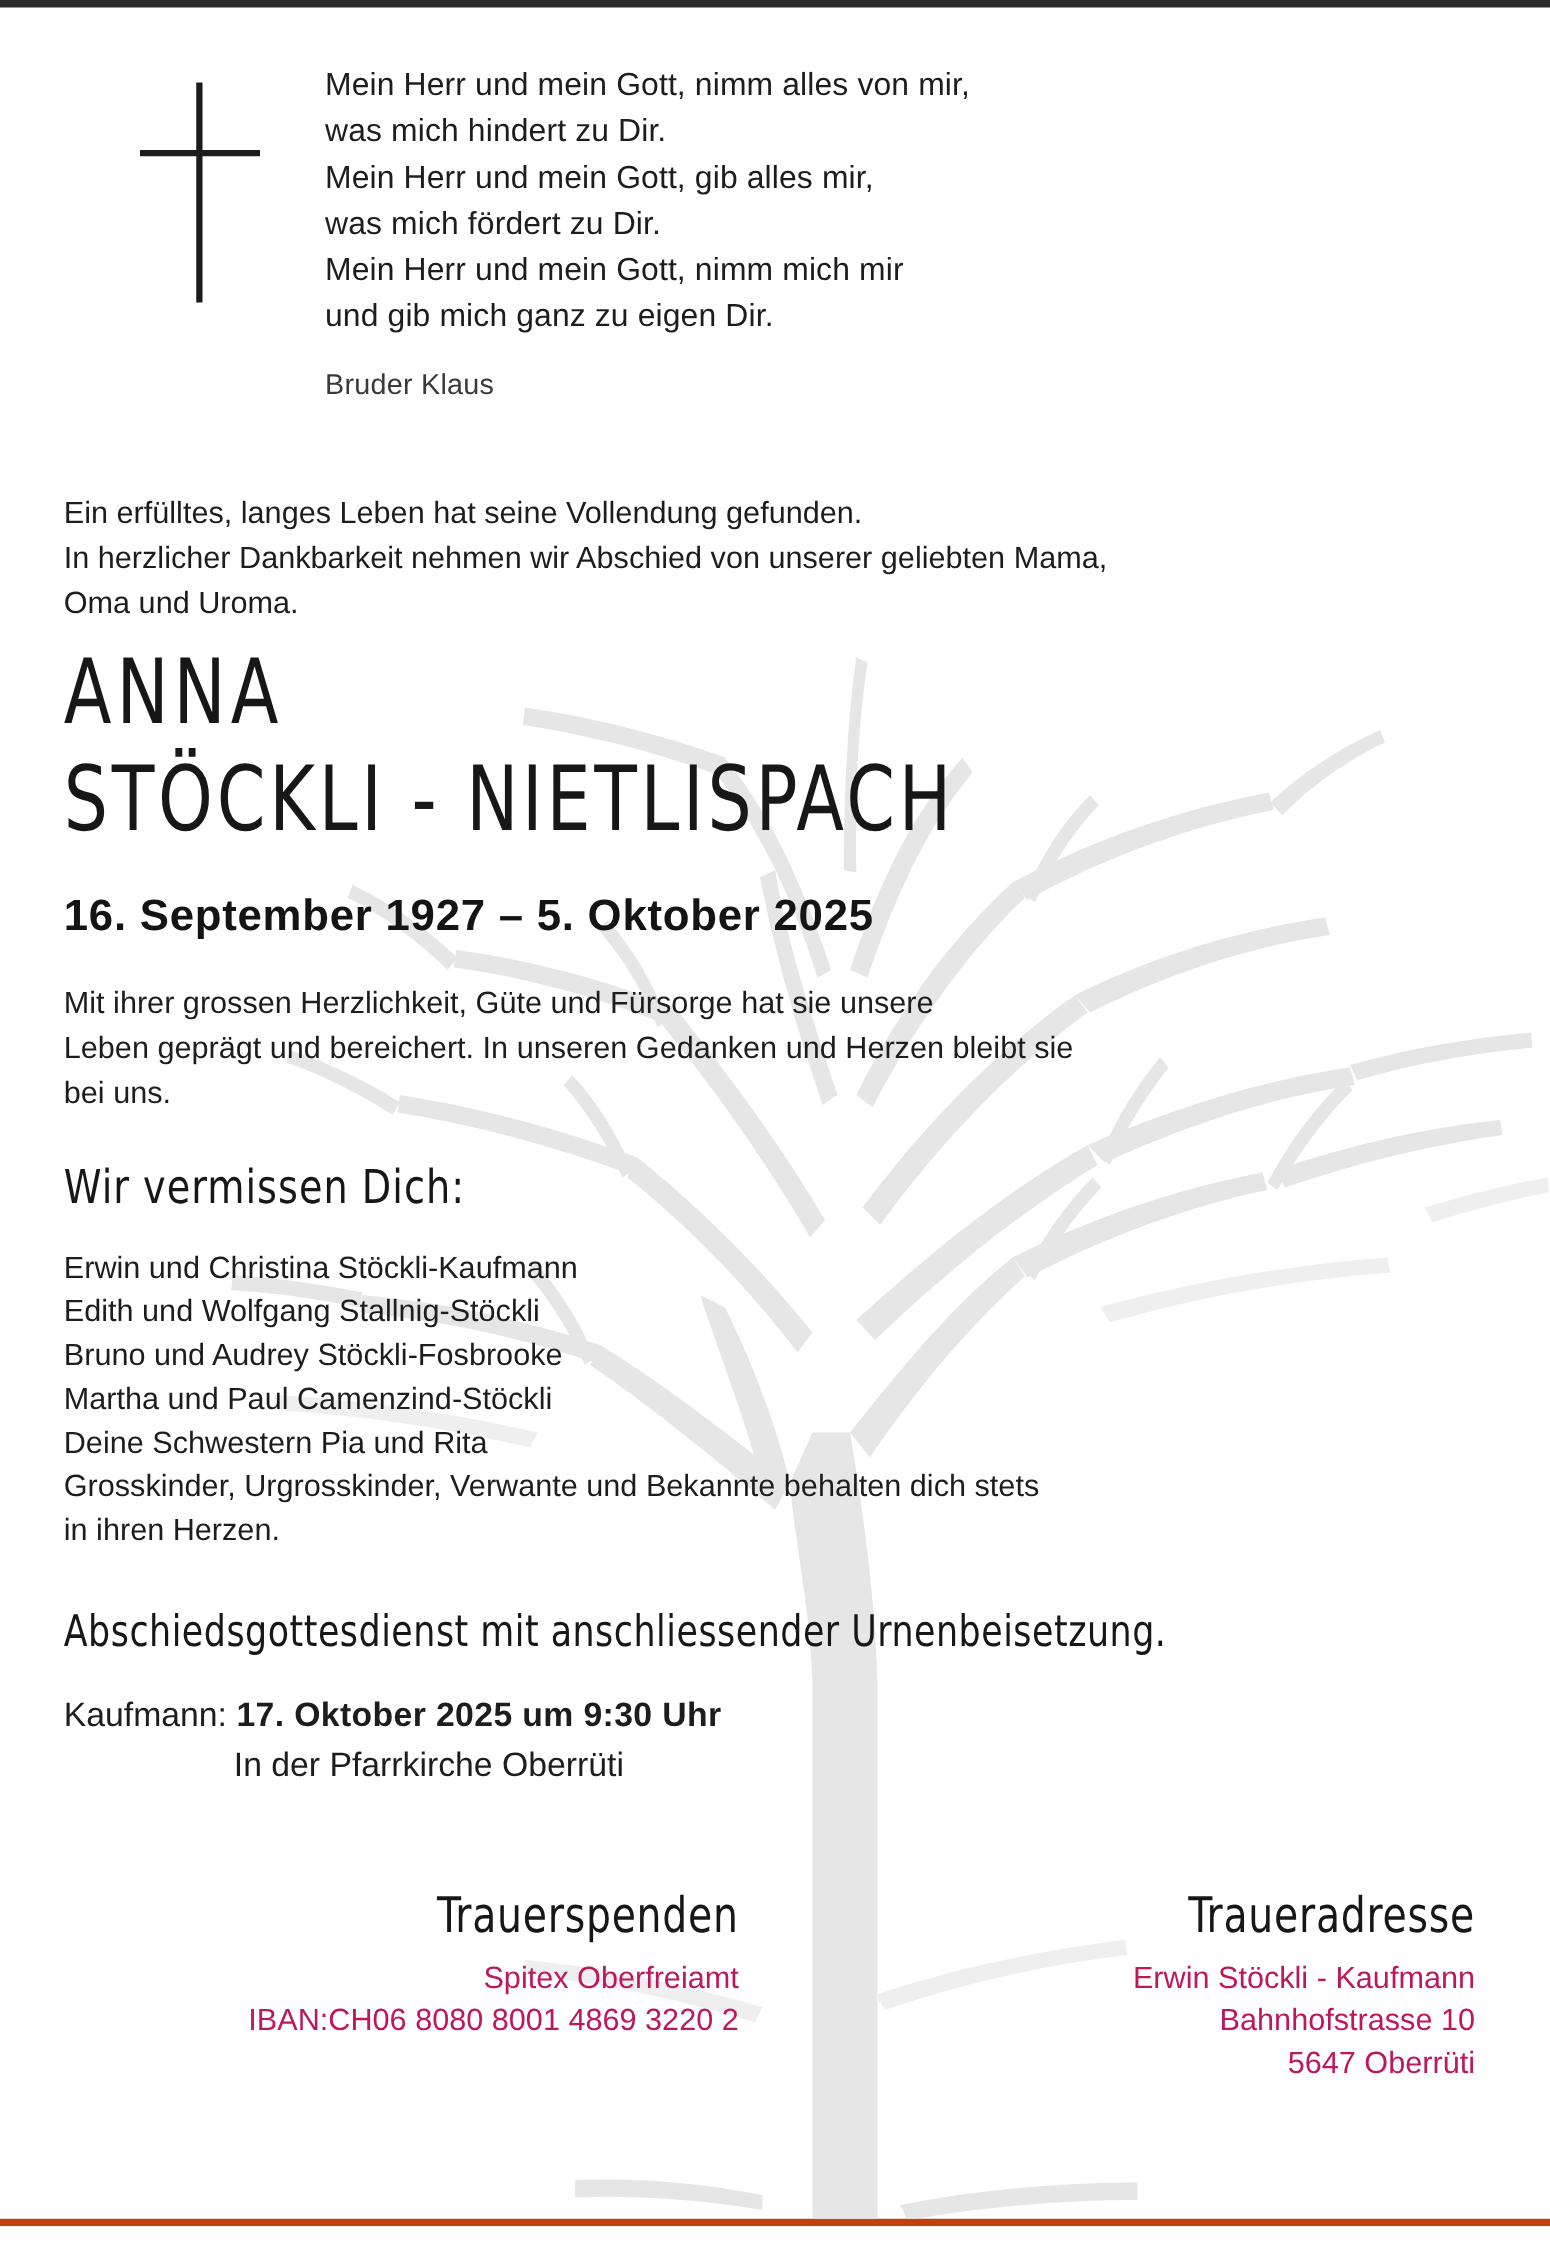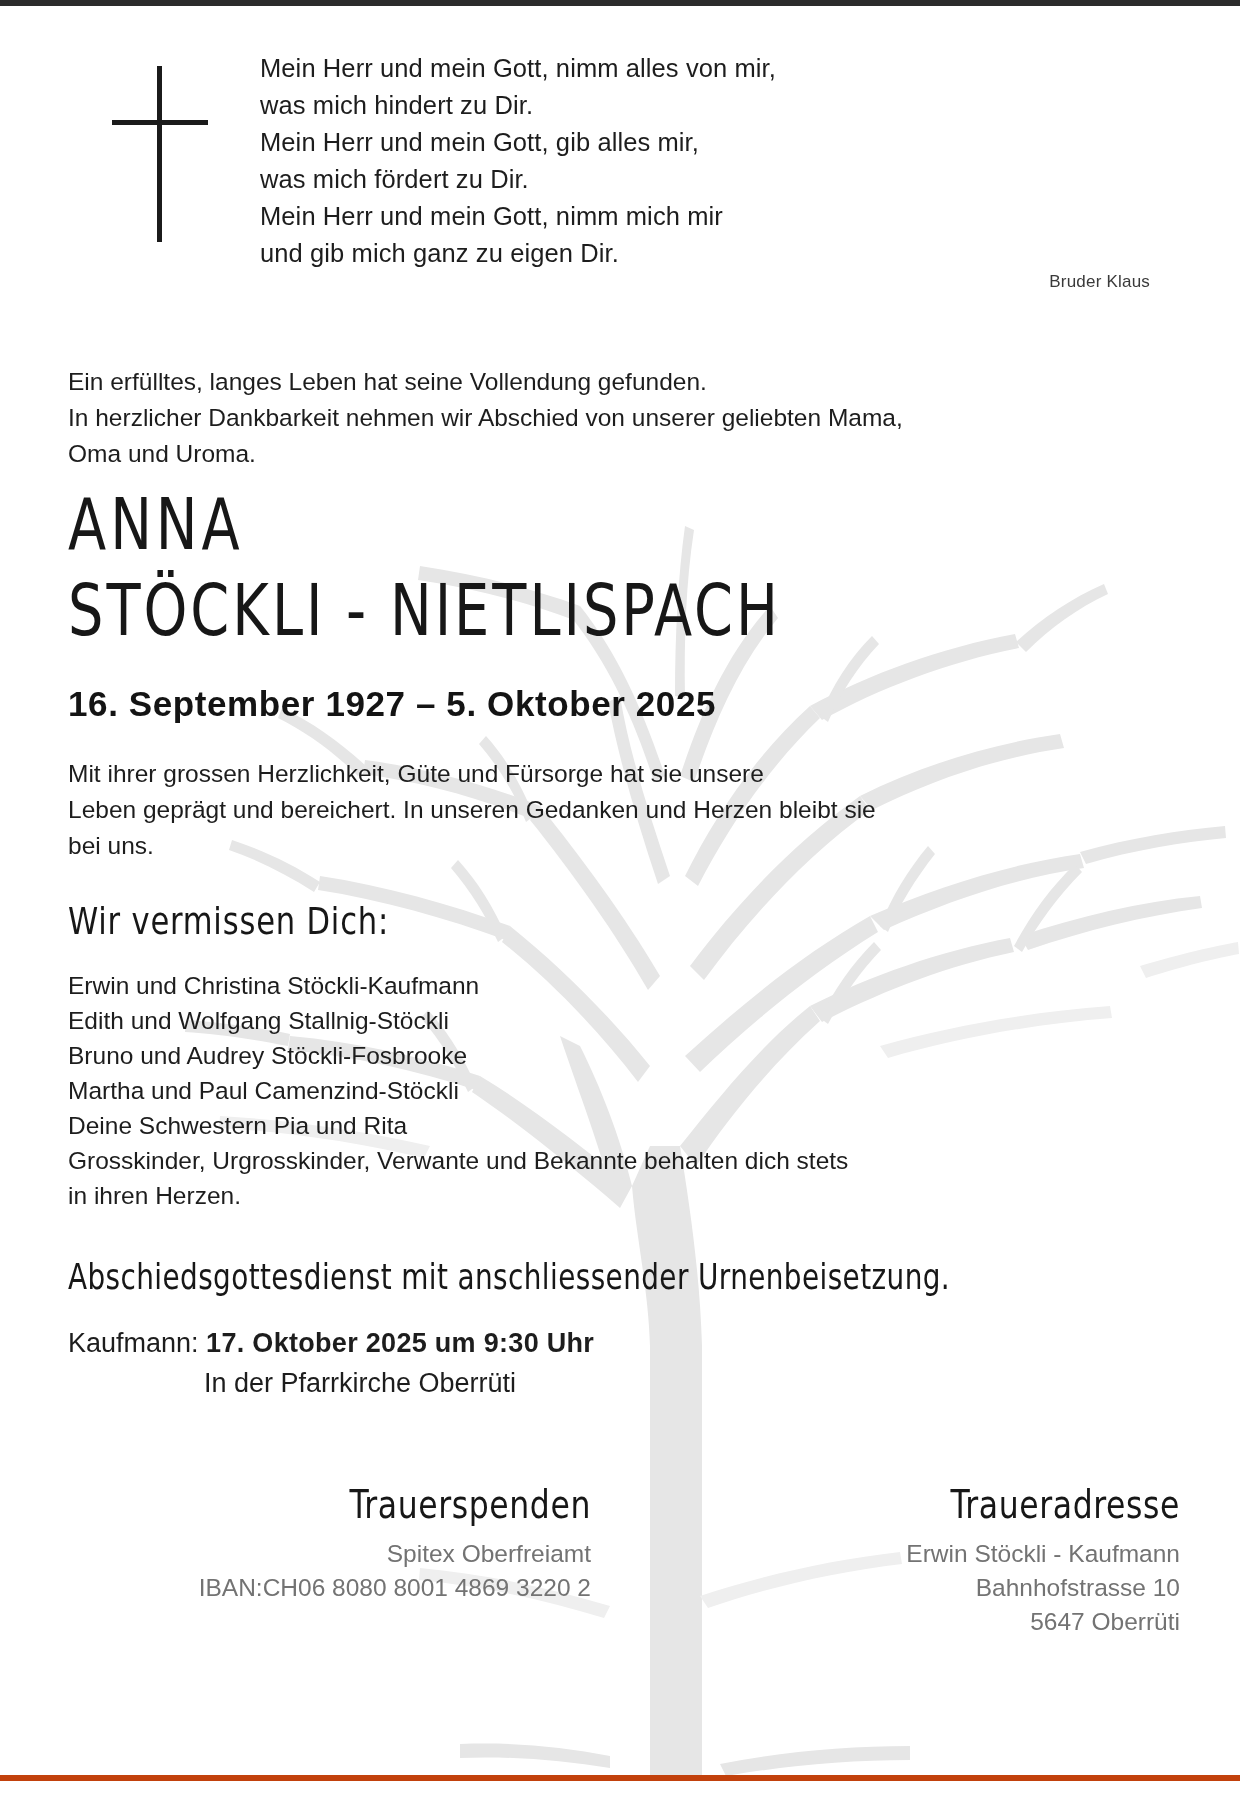--- a/index.html
+++ b/index.html
@@ -81,29 +81,29 @@
     padding-right: 30px;
   }
   #prayer .ln {
     font-size: 25.5px;
     line-height: 37px;
     color: #1d1d1d;
     letter-spacing: 0.1px;
     white-space: nowrap;
   }
   #prayer .attribution {
-    font-size: 17px;
+    margin-top: 22px;
+    font-size: 23px;
     color: #3a3a3a;
     letter-spacing: .2px;
-    text-align: right;
   }
 
   
   #body {
-    padding: 0 60px 0 68px;
+    padding: 0 60px 0 51px;
   }
 
   .intro {
     margin-top: 72px;
     font-size: 24.5px;
     line-height: 36px;
     color: #1d1d1d;
   }
 
   
@@ -209,21 +209,21 @@
     font-weight: 300;
     font-size: 35px;
     line-height: 40px;
     letter-spacing: .6px;
     transform: scaleY(1.12);
     transform-origin: left bottom;
   }
   .fcol .fline {
     font-size: 24.5px;
     line-height: 34px;
-    color: #737373;
+    color: #be185d;
   }
 </style>
 </head>
 <body>
 
 <div id="card">
 
   <div id="tree-watermark">
     <svg viewBox="0 0 1060 1350" preserveAspectRatio="none" aria-hidden="true">
       <g fill="#e6e6e6">

